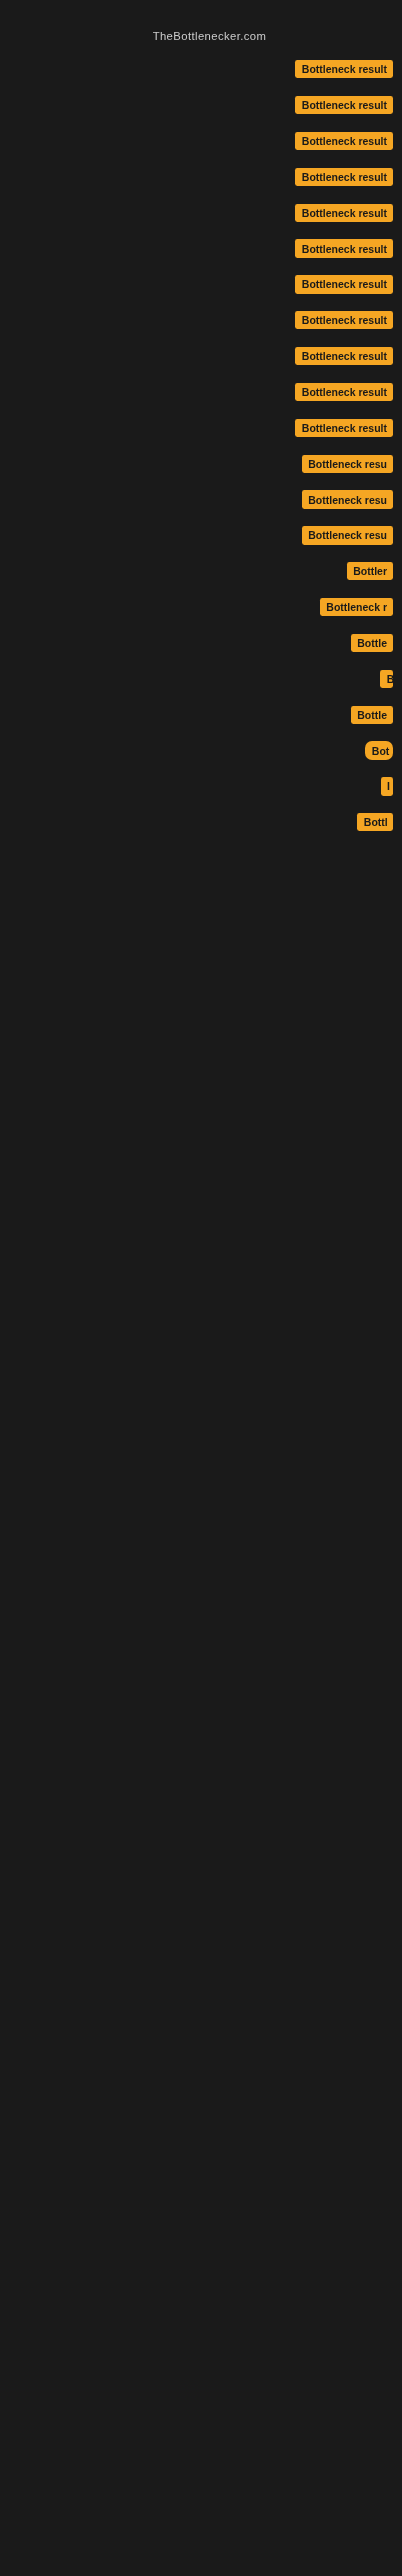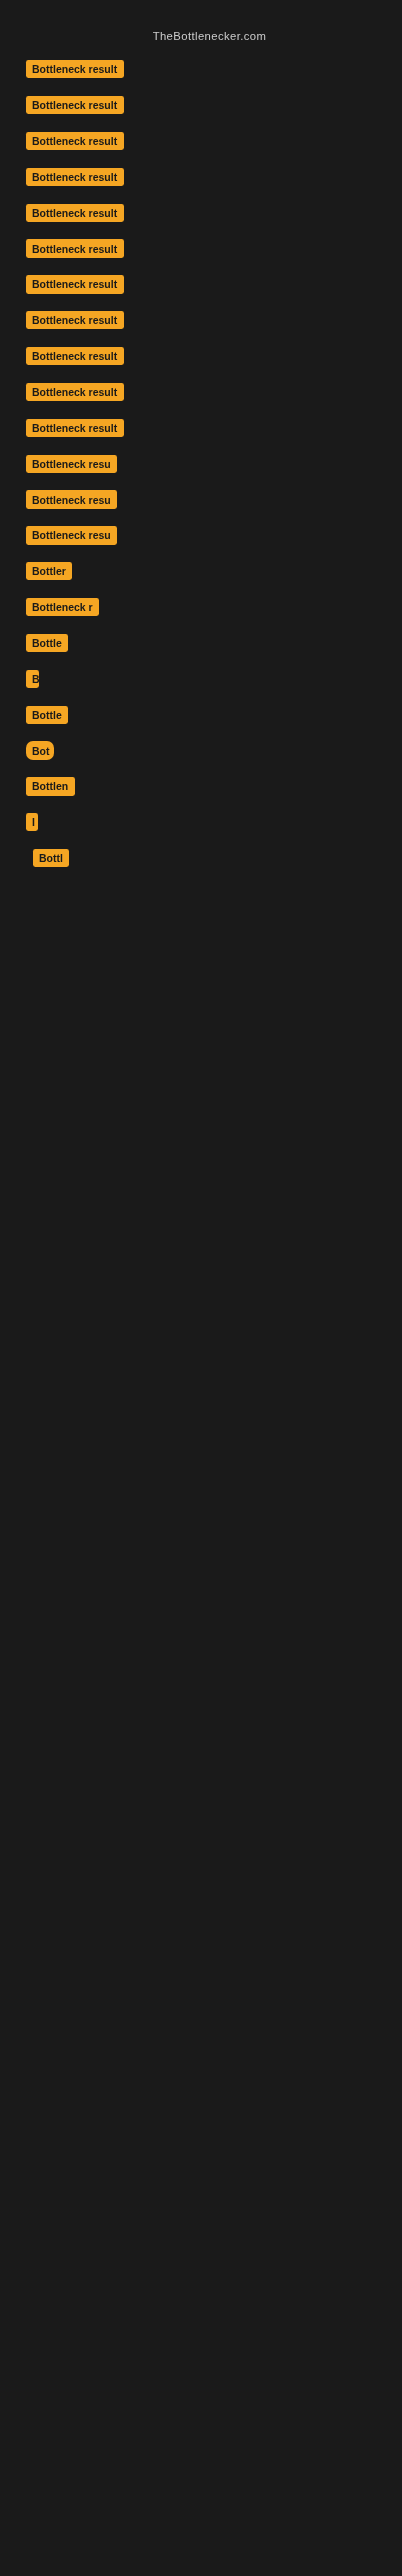--- a/index.html
+++ b/index.html
@@ -31,20 +31,21 @@
       font-size: 10.5px;
       font-weight: bold;
       padding: 3.2px 6.4px;
       border-radius: 2.4px;
       white-space: nowrap;
       overflow: hidden;
     }
 
     .items-container {
       padding: 3.2px 0;
+      text-align: right;
     }
 
     
     .row {
       padding: 11.3px 1.6px 3.2px 1.6px;
     }
   </style>
 </head>
 <body>
 
@@ -65,18 +66,17 @@
       <div class="row"><span class="bottleneck-badge" style="max-width: 122px;">Bottleneck result</span></div>
       <div class="row"><span class="bottleneck-badge" style="max-width: 105px;">Bottleneck resu</span></div>
       <div class="row"><span class="bottleneck-badge" style="max-width: 101px;">Bottleneck resu</span></div>
       <div class="row"><span class="bottleneck-badge" style="max-width: 97px;">Bottleneck resu</span></div>
       <div class="row"><span class="bottleneck-badge" style="max-width: 48px;">Bottler</span></div>
       <div class="row"><span class="bottleneck-badge" style="max-width: 76px;">Bottleneck r</span></div>
       <div class="row"><span class="bottleneck-badge" style="max-width: 44px;">Bottle</span></div>
       <div class="row"><span class="bottleneck-badge" style="max-width: 13px;">B</span></div>
       <div class="row"><span class="bottleneck-badge" style="max-width: 44px;">Bottle</span></div>
       <div class="row"><span class="bottleneck-badge" style="max-width: 28px; border-radius: 7px;">Bot</span></div>
-      <div class="row"><span class="bottleneck-badge" style="max-width: 52px;">Bottlen</span></div>
       <div class="row"><span class="bottleneck-badge" style="max-width: 6.4px;">I</span></div>
       <div class="row"><span class="bottleneck-badge" style="max-width: 36px; margin-left: 7px;">Bottl</span></div>
     </div>
 </div>
 
 
 </body></html>

